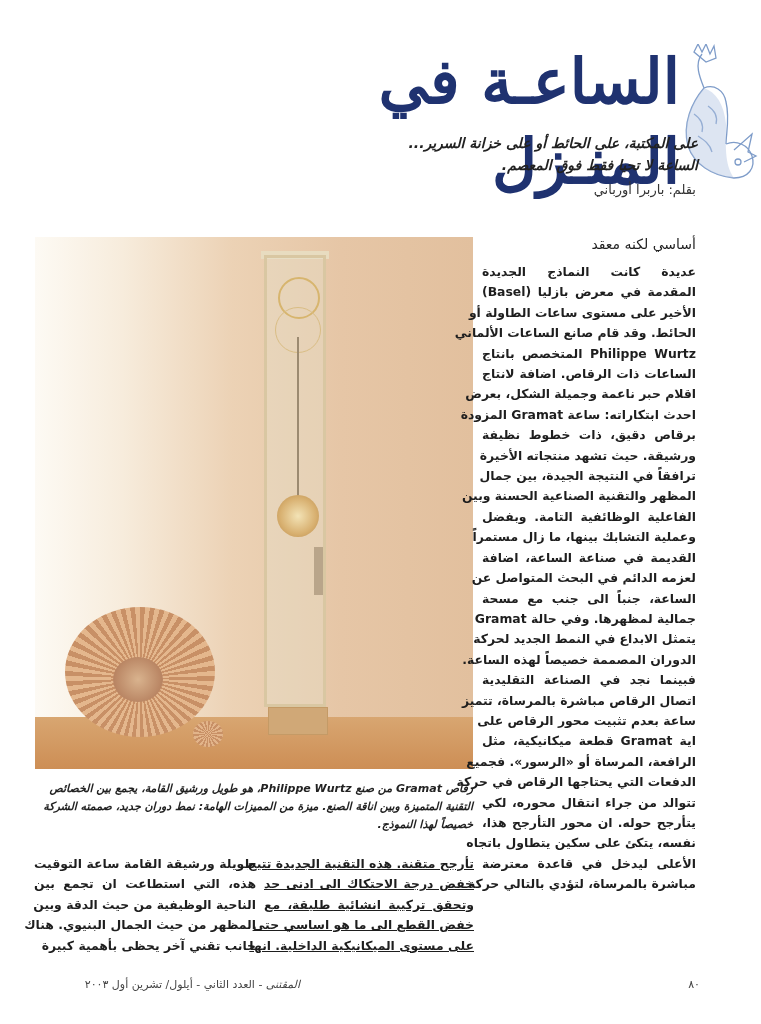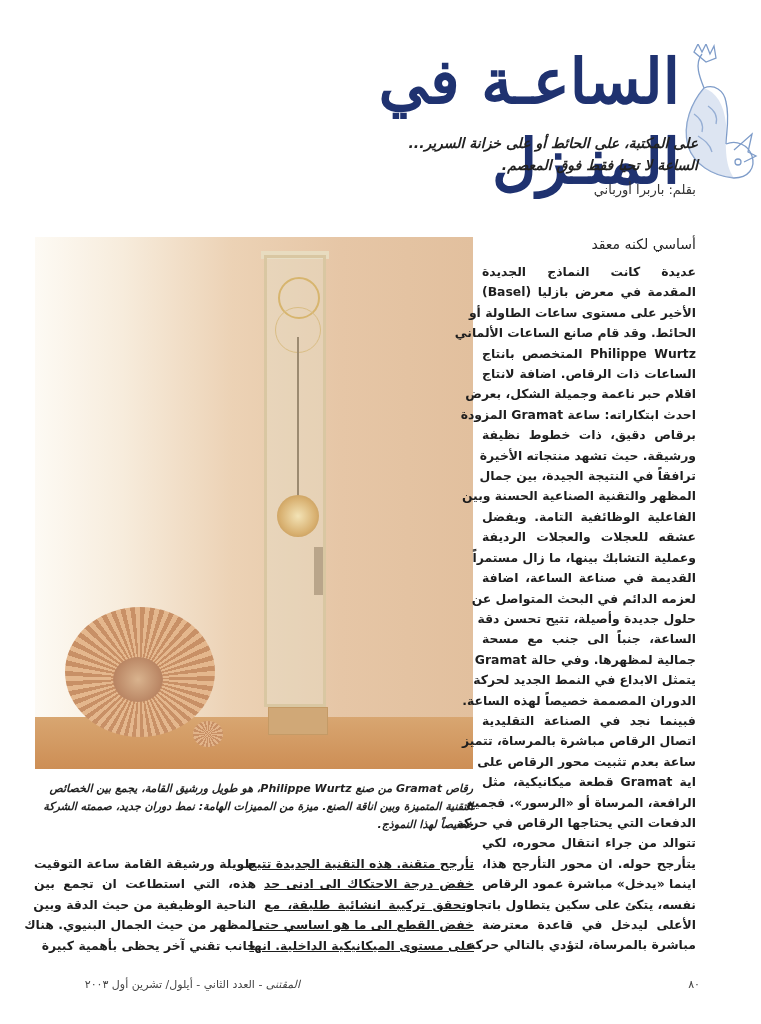--- a/index.html
+++ b/index.html
@@ -116,38 +116,35 @@
       <span class="line">الحائط. وقد قام صانع الساعات الألماني</span>
       <span class="line">Philippe Wurtz المتخصص بانتاج</span>
       <span class="line">الساعات ذات الرقاص. اضافة لانتاج</span>
       <span class="line">اقلام حبر ناعمة وجميلة الشكل، بعرض</span>
       <span class="line">احدث ابتكاراته: ساعة Gramat المزودة</span>
       <span class="line">برقاص دقيق، ذات خطوط نظيفة</span>
       <span class="line">ورشيقة. حيث تشهد منتجاته الأخيرة</span>
       <span class="line">ترافقاً في النتيجة الجيدة، بين جمال</span>
       <span class="line">المظهر والتقنية الصناعية الحسنة وبين</span>
       <span class="line">الفاعلية الوظائفية التامة. وبفضل</span>
-      <span class="line">عشقه للعجلات والعجلات الرديفة</span>
       <span class="line">وعملية التشابك بينها، ما زال مستمراً</span>
       <span class="line">القديمة في صناعة الساعة، اضافة</span>
       <span class="line">لعزمه الدائم في البحث المتواصل عن</span>
-      <span class="line">حلول جديدة وأصيلة، تتيح تحسن دقة</span>
       <span class="line">الساعة، جنباً الى جنب مع مسحة</span>
       <span class="line">جمالية لمظهرها. وفي حالة Gramat</span>
       <span class="line">يتمثل الابداع في النمط الجديد لحركة</span>
       <span class="line">الدوران المصممة خصيصاً لهذه الساعة.</span>
       <span class="line">فبينما نجد في الصناعة التقليدية</span>
       <span class="line">اتصال الرقاص مباشرة بالمرساة، تتميز</span>
       <span class="line">ساعة بعدم تثبيت محور الرقاص على</span>
       <span class="line">اية Gramat قطعة ميكانيكية، مثل</span>
       <span class="line">الرافعة، المرساة أو «الرسور». فجميع</span>
       <span class="line">الدفعات التي يحتاجها الرقاص في حركة</span>
       <span class="line">تتوالد من جراء انتقال محوره، لكي</span>
       <span class="line">يتأرجح حوله. ان محور التأرجح هذا،</span>
-      <span class="line">اينما «يدخل» مباشرة عمود الرقاص</span>
       <span class="line">نفسه، يتكئ على سكين يتطاول باتجاه</span>
       <span class="line">الأعلى ليدخل في قاعدة معترضة</span>
       <span class="line last">مباشرة بالمرساة، لتؤدي بالتالي حركة</span>
     </div>
 </div>
 
 <div class="col col-mid rtl">
   <div id="mid-lines">
       <span class="line">تأرجح متقنة. هذه التقنية الجديدة تتيح</span>
       <span class="line">خفض درجة الاحتكاك الى ادنى حد</span>

